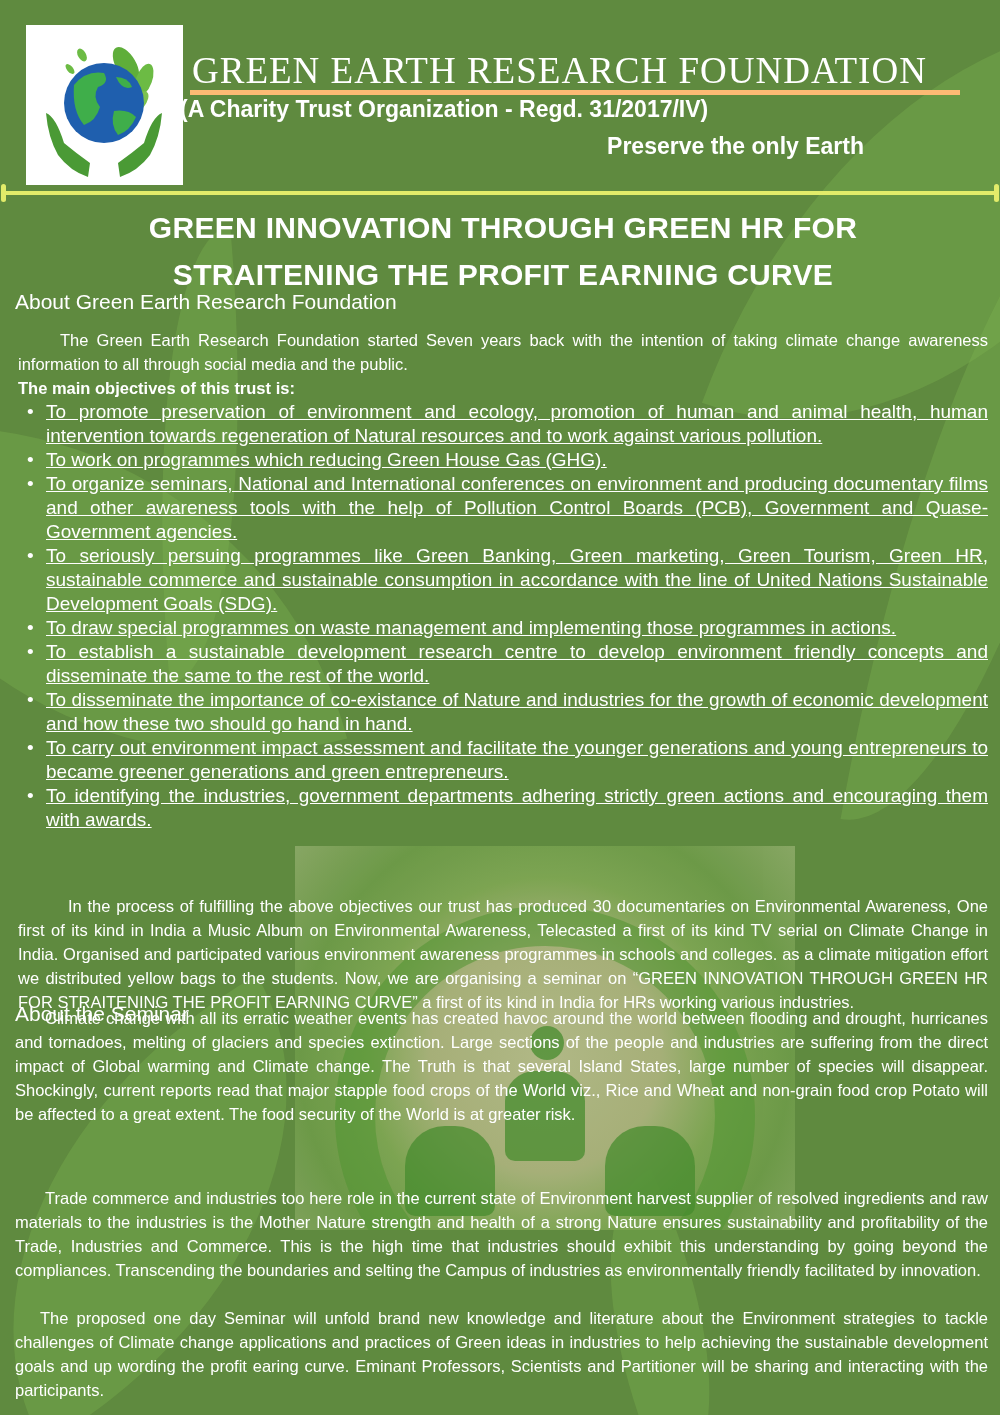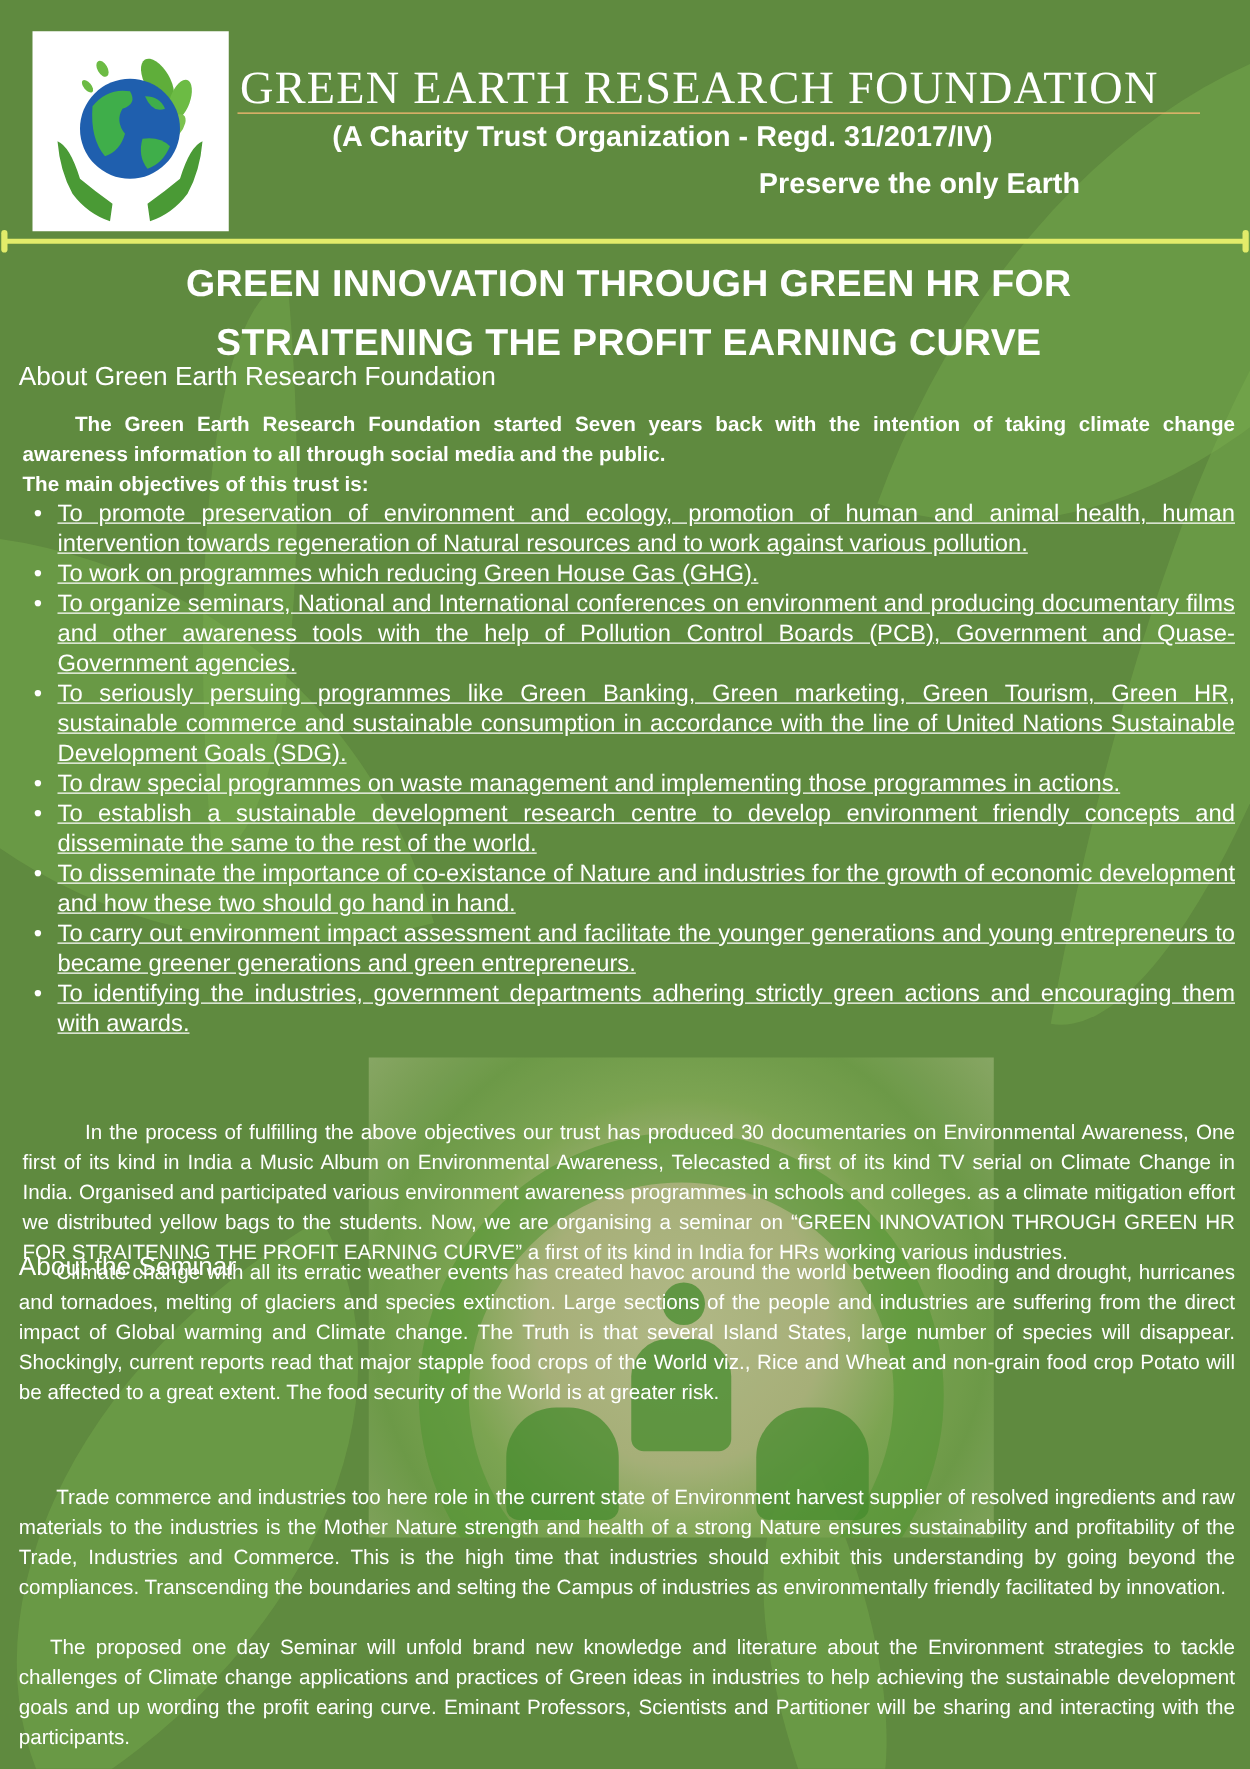--- a/index.html
+++ b/index.html
@@ -48,28 +48,28 @@
       width: 157px; height: 160px;
       background: #ffffff;
     }
     .logo-box svg { width: 100%; height: 100%; }
 
     .org-title {
       position: absolute; left: 190px; top: 52px; width: 770px;
       font-family: "Liberation Serif", serif;
       font-size: 37px; letter-spacing: 1px;
       color: #ffffff;
-      border-bottom: 1px solid #fdba74;
+      border-bottom: 5px solid #fdba74;
       line-height: 38px;
       padding-left: 2px;
       white-space: nowrap;
     }
     .org-sub {
       position: absolute; left: 180px; top: 96px; width: 700px;
-      text-align: center; font-weight: bold; font-size: 23px;
+      font-weight: bold; font-size: 23px;
       white-space: nowrap;
     }
     .org-tag {
       position: absolute; left: 180px; top: 133px; width: 684px;
       text-align: right; font-weight: bold; font-size: 23px;
     }
     .divider {
       position: absolute; left: 3px; top: 191px; width: 994px; height: 4px;
       background: #e2ec6a;
     }
@@ -89,21 +89,21 @@
       position: absolute; left: 15px;
       font-size: 21px; font-weight: normal;
     }
     .h-about { top: 290px; }
     .h-seminar { top: 1002px; }
 
     .body-text {
       position: absolute; left: 18px; width: 970px;
       font-size: 16.5px; line-height: 24px; text-align: justify;
     }
-    .intro { top: 328px; text-indent: 42px; font-weight: bold; }
+    .intro { top: 328px; text-indent: 42px; }
     .objectives-label {
       position: absolute; left: 18px; top: 376px;
       font-weight: bold; font-size: 16.5px; line-height: 24px;
     }
     .objectives {
       position: absolute; left: 18px; top: 400px; width: 970px;
       list-style: none;
     }
     .objectives li {
       position: relative; padding-left: 28px;

